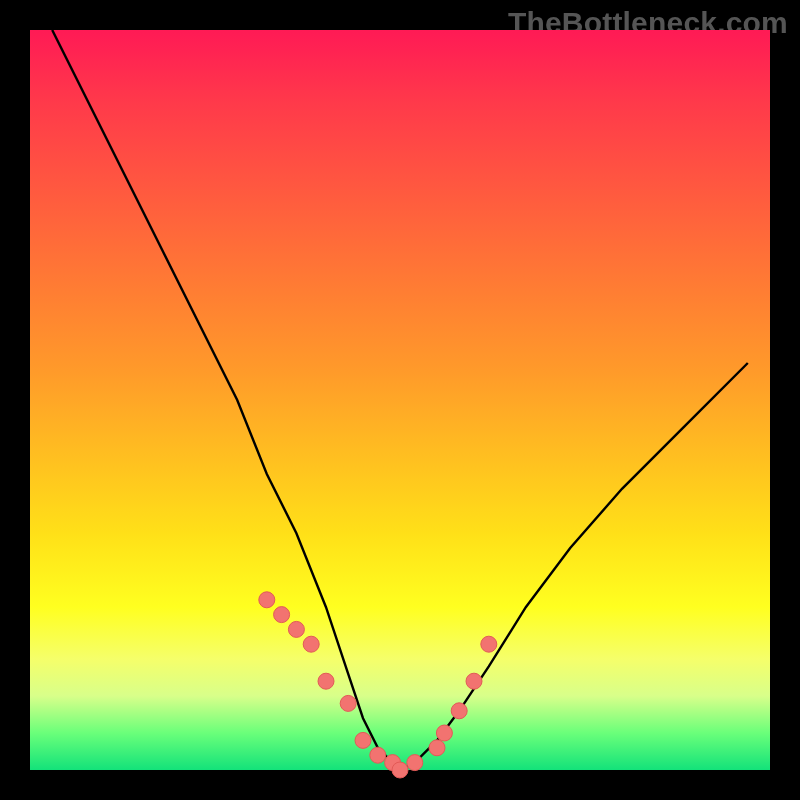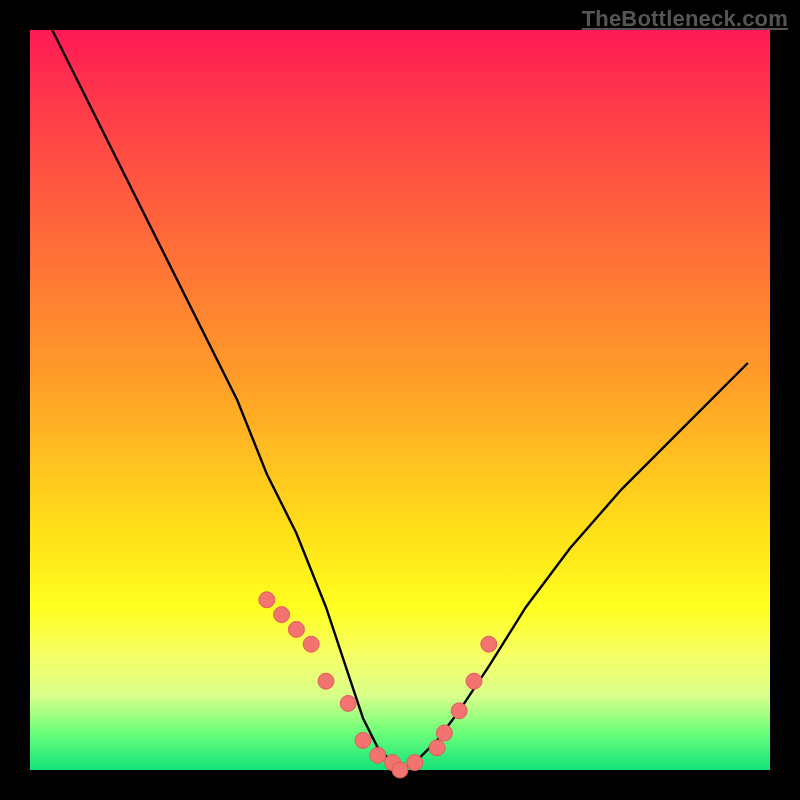--- a/index.html
+++ b/index.html
@@ -37,24 +37,23 @@
       #d8ff8a 90%,
       #6aff7a 95%,
       #13e27a 100%
     );
   }
   .watermark {
     position: absolute;
     top: 6px;
     right: 12px;
     color: #555;
-    font-size: 22px;
+    font-size: 30px;
     font-weight: 600;
     letter-spacing: 0.2px;
-    text-decoration: underline;
   }
   svg.curve {
     position: absolute;
     left: 0;
     top: 0;
     width: 740px;
     height: 740px;
     overflow: visible;
   }
 </style>

